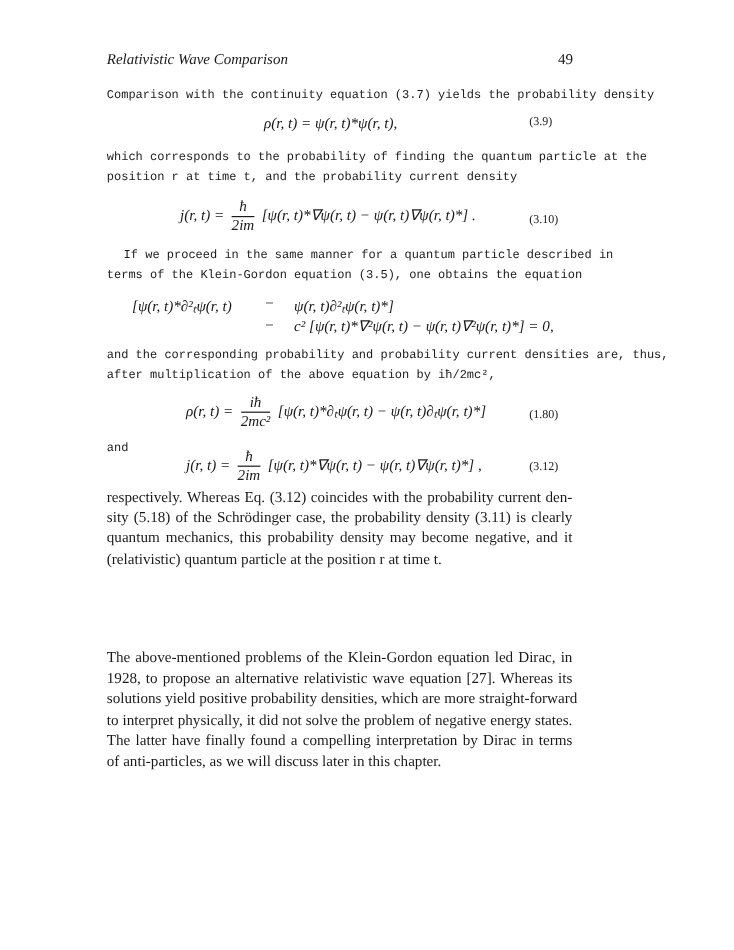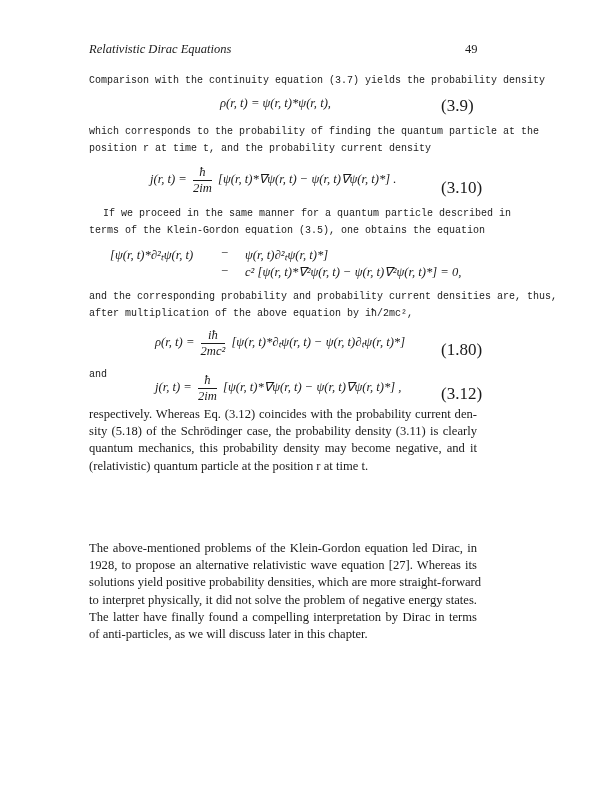--- a/index.html
+++ b/index.html
@@ -9,34 +9,34 @@
   }
   .page { position:absolute; left:0; top:0; width:612px; height:792px; }
   .abs { position:absolute; white-space:nowrap; }
   .hdr-title { left:89px; top:42px; font-family:"Liberation Serif",serif; font-style:italic; font-size:12.5px; }
   .hdr-page { left:465px; top:42px; font-family:"Liberation Serif",serif; font-size:12.5px; }
   .txt { font-family:Liberation Mono, monospace; font-size:10px; line-height:17px; }
   .para { position:absolute; left:89px; width:388px; text-align:justify; font-family:"Liberation Serif",serif; font-size:12.6px; line-height:17.2px; }
   .para span.line { display:block; text-align:justify; text-align-last:justify; white-space:nowrap; }
   .para span.last { text-align-last:left; }
   .eq { position:absolute; font-family:"Liberation Serif",serif; font-size:12.6px; white-space:nowrap; }
-  .eqnum { position:absolute; left:441px; font-family:"Liberation Serif",serif; font-size:17px; }
+  .eqnum { position:absolute; left:441px; font-family:"Liberation Serif",serif; font-size:10px; }
   .it { font-style:italic; }
   .frac { display:inline-block; vertical-align:middle; text-align:center; margin:0 3px; }
   .frac .num { display:block; border-bottom:0.8px solid #1a1a1a; padding:0 2px; line-height:15px; font-style:italic; }
   .frac .den { display:block; line-height:15px; font-style:italic; }
   .section { left:89px; top:513px; font-family:"Liberation Serif",serif; font-weight:bold; font-size:15.5px; }
   .section .num { margin-right:22px; }
 </style>
 </head>
 <body>
 
 <div class="page">
 
-  <div class="abs hdr-title">Relativistic Dirac Equations</div>
+  <div class="abs hdr-title">Relativistic Wave Comparison</div>
   <div class="abs hdr-page">49</div>
 
   <div class="abs txt" style="left:89px;top:72px;">Comparison with the continuity equation (3.7) yields the probability density</div>
 
   <div class="eq it" style="left:220px;top:96px;">ρ(r, t) = ψ(r, t)*ψ(r, t),</div>
   <div class="eqnum" style="top:96px;">(3.9)</div>
 
   <div class="abs txt" style="left:89px;top:123px;">which corresponds to the probability of finding the quantum particle at the</div>
   <div class="abs txt" style="left:89px;top:140px;">position r at time t, and the probability current density</div>
 

